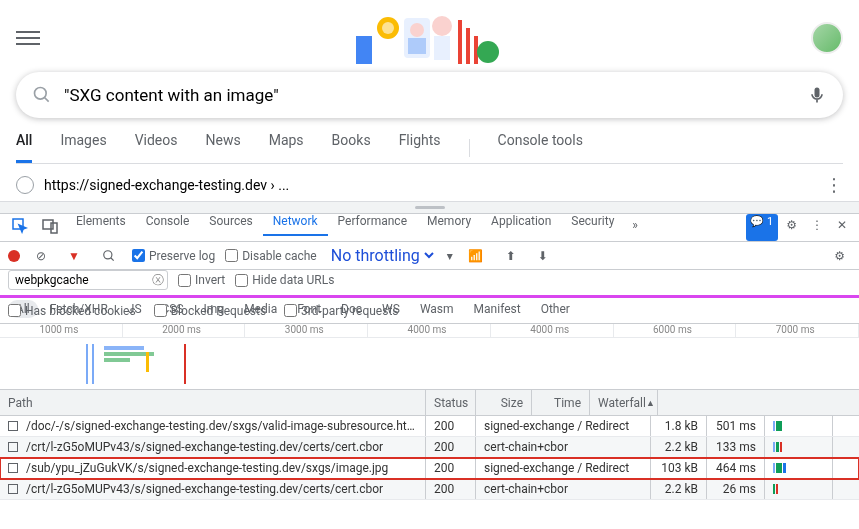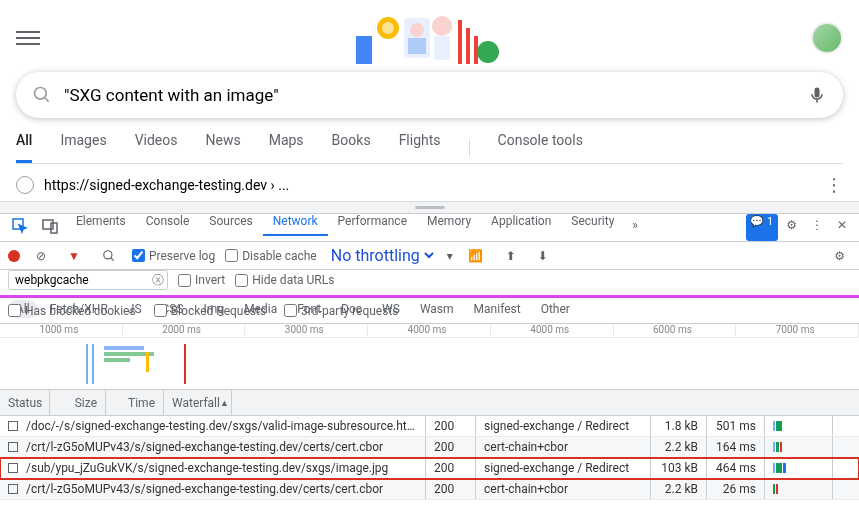--- a/index.html
+++ b/index.html
@@ -235,20 +235,21 @@
       <div style="left:104px;top:8px;width:40px;height:4px;background:#8ab4f8"></div>
       <div style="left:104px;top:14px;width:50px;height:4px;background:#81c995"></div>
       <div style="left:104px;top:20px;width:26px;height:4px;background:#81c995"></div>
       <div style="left:146px;top:14px;width:3px;height:20px;background:#fbbc04"></div>
       <div style="left:184px;top:6px;width:2px;height:40px;background:#d93025"></div>
     </div>
   </div>
 
   <div class="table">
     <div class="thead">
+      <div class="th c-path">Path</div>
       <div class="th c-status">Status</div>
       <div class="th c-size">Size</div>
       <div class="th c-time">Time</div>
       <div class="th c-wf">
           <span>Waterfall</span> 
           <span style="font-size:9px">▲</span>
         </div>
     </div>
     <div class="tbody" id="tbody">
         <div class="tr">
@@ -268,21 +269,21 @@
           </div>
         </div>
         <div class="tr">
           <div class="td c-path">
             <span class="sq"></span>
             <span class="path-txt">/crt/l-zG5oMUPv43/s/signed-exchange-testing.dev/certs/cert.cbor</span>
           </div>
           <div class="td c-status">200</div>
           <div class="td c-type">cert-chain+cbor</div>
           <div class="td c-size">2.2 kB</div>
-          <div class="td c-time">164 ms</div>
+          <div class="td c-time">133 ms</div>
           <div class="td c-wf">
             <div class="wf-bar">
               <span class="wf-seg" style="background:#7baaf7;width:2px"></span>
               <span class="wf-seg" style="background:#0f9d58;width:3px"></span>
               <span class="wf-seg" style="background:#d93025;width:2px"></span>
             </div>
           </div>
         </div>
         <div class="tr hl">
           <div class="td c-path">

